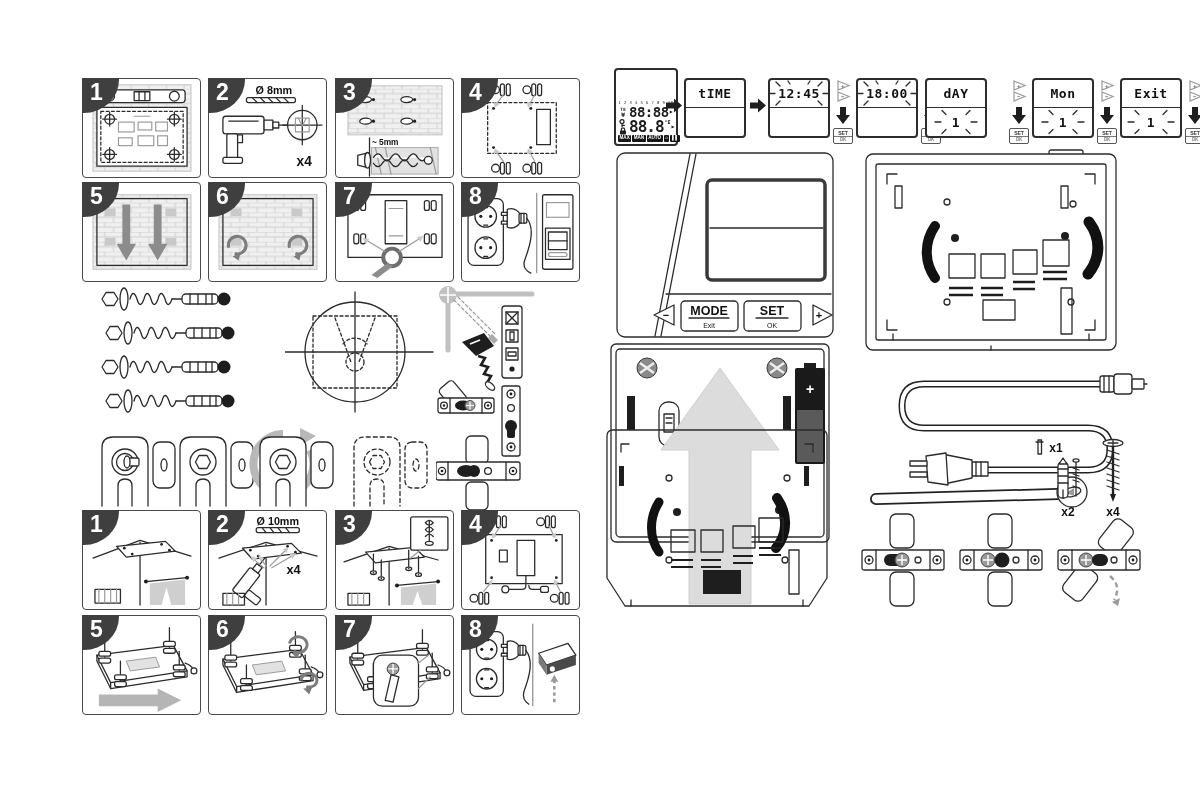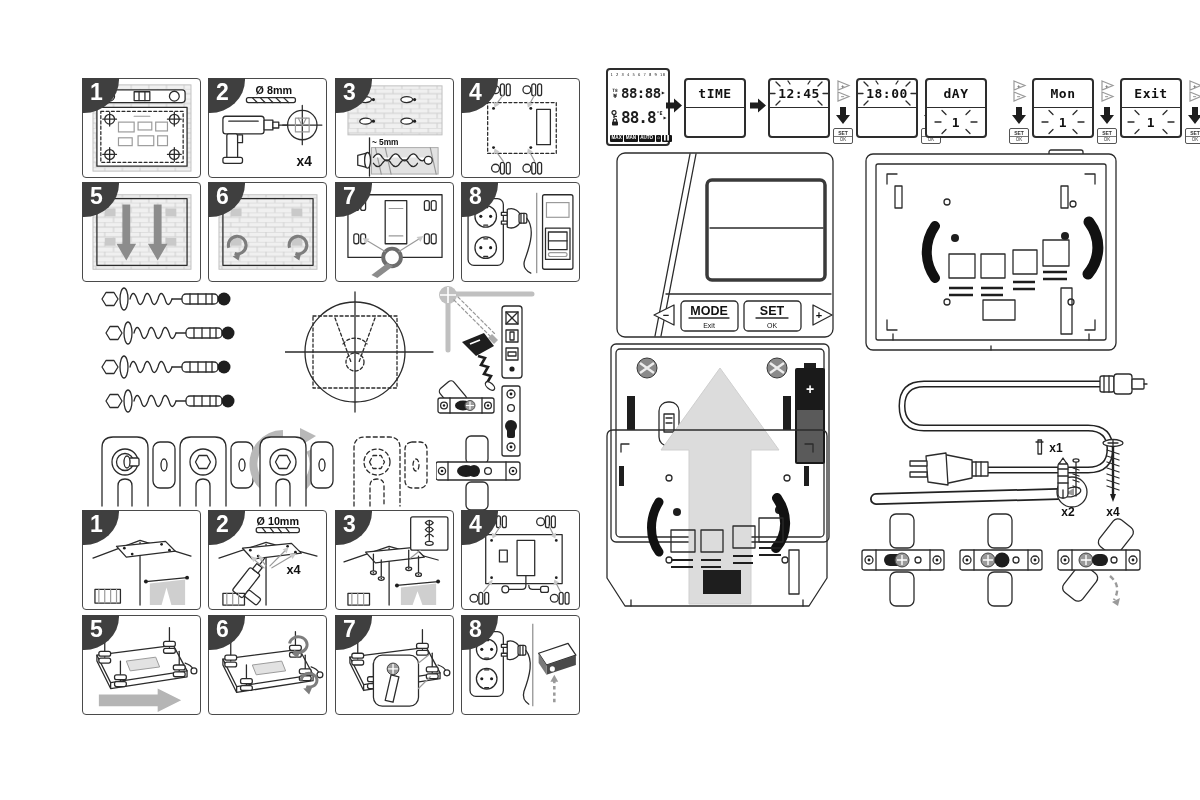--- a/index.html
+++ b/index.html
@@ -22,21 +22,21 @@
   .fgl{fill:#dcdcdc;stroke:#cfcfcf}
   .dash{stroke-dasharray:3,2.4}
   text.lbl{font:bold 11px "Liberation Sans",sans-serif;fill:#111;text-anchor:middle}
   text.lbl2{font:bold 12px "Liberation Sans",sans-serif;fill:#111;text-anchor:middle}
   text.btxt{font:bold 11px "Liberation Sans",sans-serif;fill:#111;text-anchor:middle}
   text.bmain{font:bold 12.5px "Liberation Sans",sans-serif;fill:#111;text-anchor:middle}
   text.bsub{font:7px "Liberation Sans",sans-serif;fill:#111;text-anchor:middle}
   
   .lcdwrap{position:absolute;left:598px;top:66px;width:598px;height:106px}
   .lcd{position:absolute;border:2px solid #2d2d2d;border-radius:4px;background:#fff;box-sizing:border-box}
-  .lcd-main{left:8px;top:2px;width:64px;height:78px;padding:2px 2px;display:flex;flex-direction:column;justify-content:space-between}
+  .lcd-main{left:16px;top:2px;width:64px;height:78px;padding:2px 2px;display:flex;flex-direction:column;justify-content:flex-end}
   .seq{width:62px;height:60px;top:12px}
   .seq .half{height:50%;display:flex;align-items:center;justify-content:center;position:relative;box-sizing:border-box}
   .seq .top{border-bottom:1.6px solid #2d2d2d}
   .seg{font-family:"DejaVu Sans Mono",monospace;font-weight:bold;font-size:13px;letter-spacing:.5px;color:#111;white-space:nowrap;z-index:1}
   .rays{position:absolute;left:0;top:0;width:100%;height:100%}
   .flowarr{position:absolute;top:32px;width:16px;height:15px}
   .ctrl{position:absolute;width:20px;top:14px}
   .ctrl .tri{display:block;margin:0 auto}
   .setbox{margin:4px auto 0;width:18px;border:1px solid #555;border-radius:2px;text-align:center;
           font:bold 5px/1.2 "Liberation Sans",sans-serif;color:#333;padding:1px 0}

